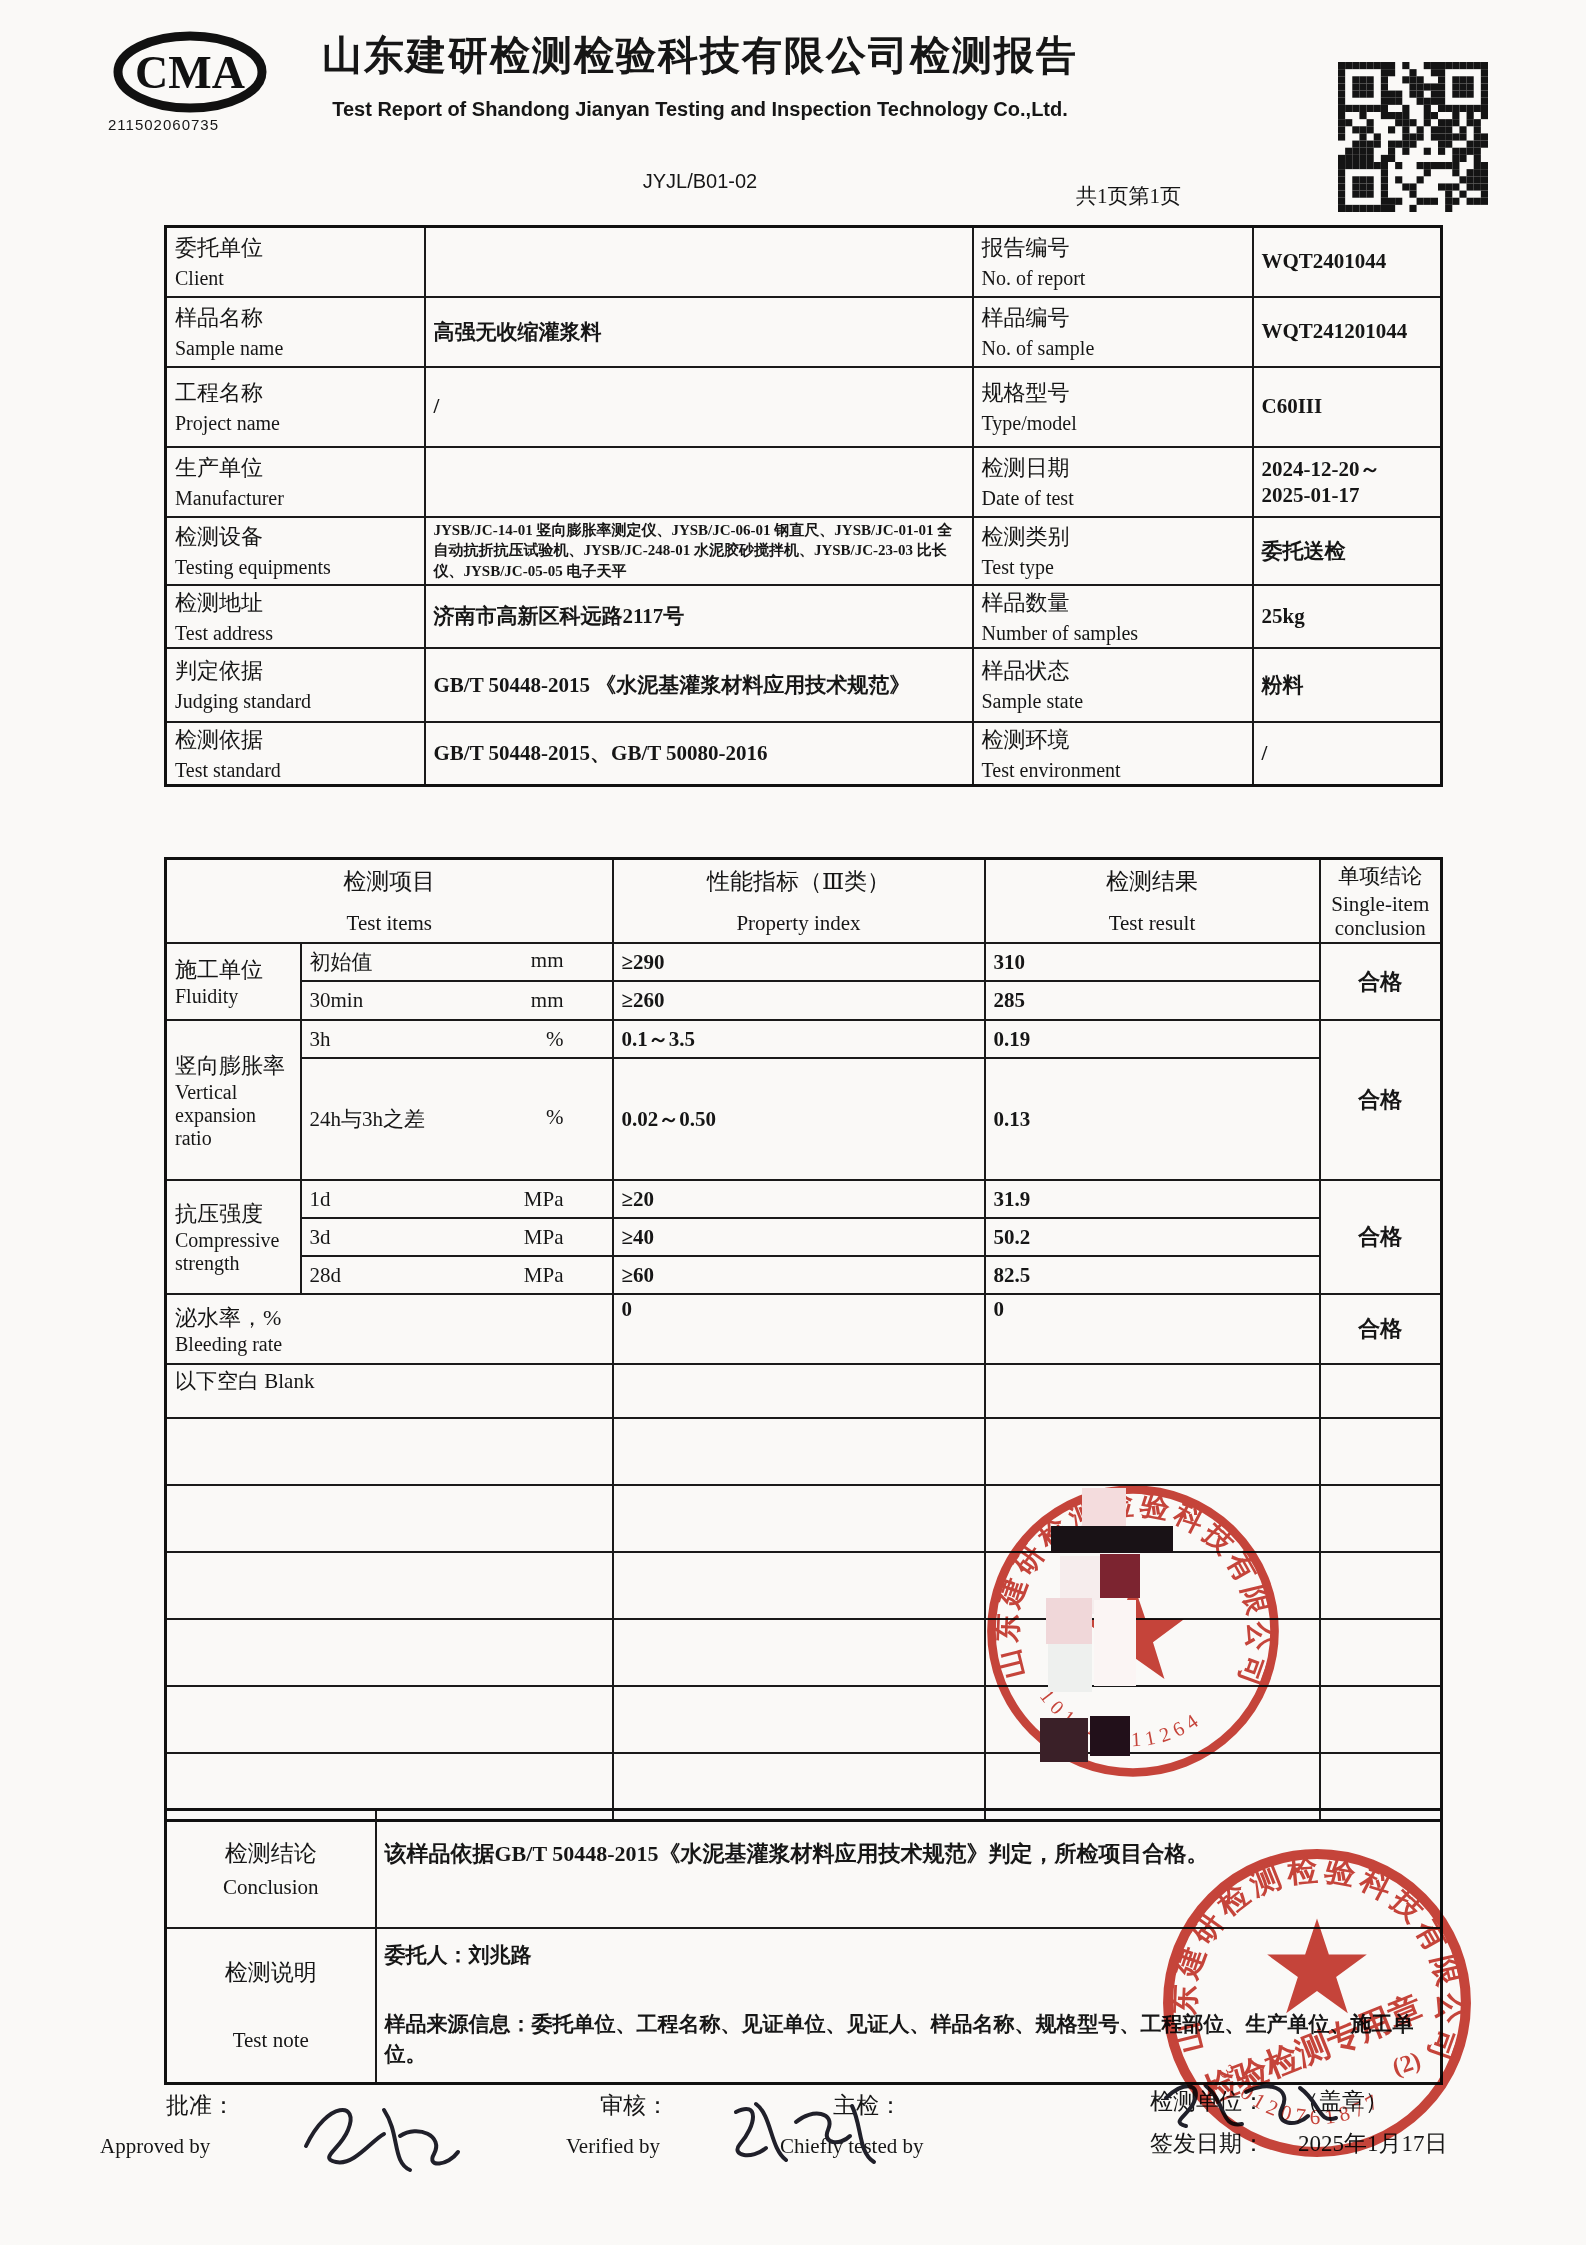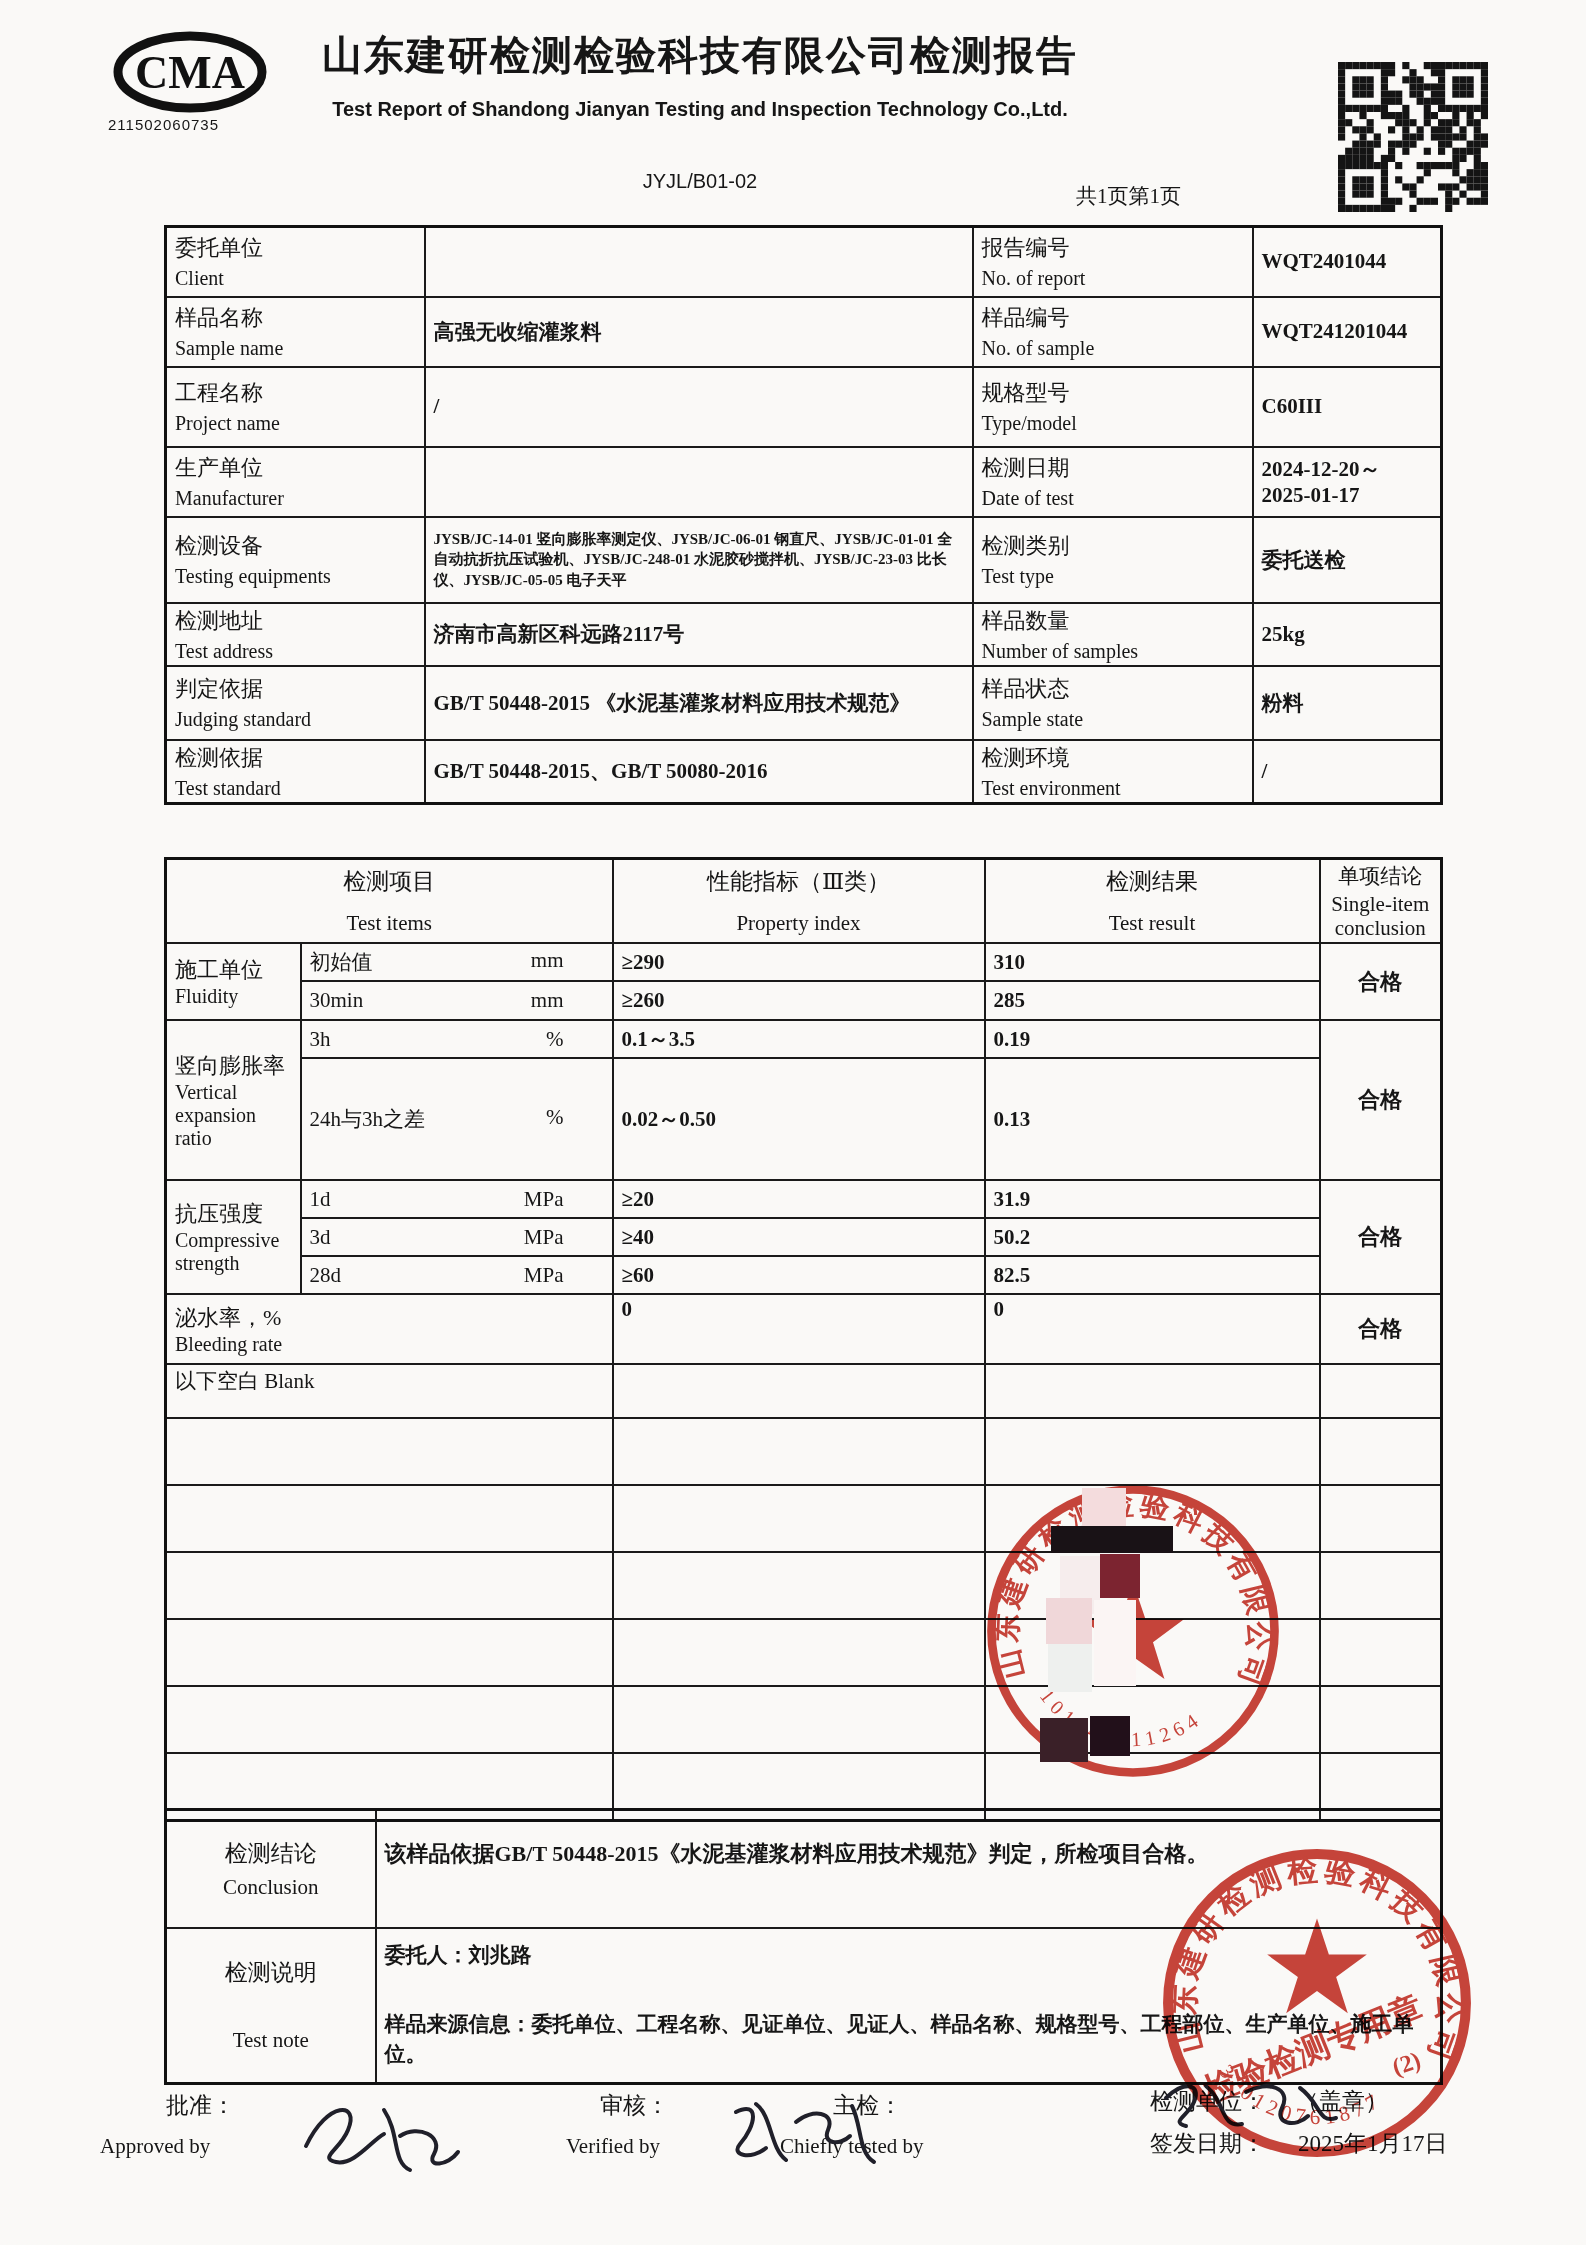--- a/index.html
+++ b/index.html
@@ -376,21 +376,21 @@
             <div class="en">Manufacturer</div>
           </td>
       <td class="valcell"></td>
       <td class="lblcell">
             <div class="zh">检测日期</div>
             <div class="en">Date of test</div>
           </td>
       <td class="valcell pre">2024-12-20～
 2025-01-17</td>
     </tr>
-    <tr style="height:86px">
+    <tr style="height:68px">
       <td class="lblcell">
             <div class="zh">检测设备</div>
             <div class="en">Testing equipments</div>
           </td>
       <td class="valcell small-val">JYSB/JC-14-01 竖向膨胀率测定仪、JYSB/JC-06-01 钢直尺、JYSB/JC-01-01 全自动抗折抗压试验机、JYSB/JC-248-01 水泥胶砂搅拌机、JYSB/JC-23-03 比长仪、JYSB/JC-05-05 电子天平</td>
       <td class="lblcell">
             <div class="zh">检测类别</div>
             <div class="en">Test type</div>
           </td>
       <td class="valcell">委托送检</td>

